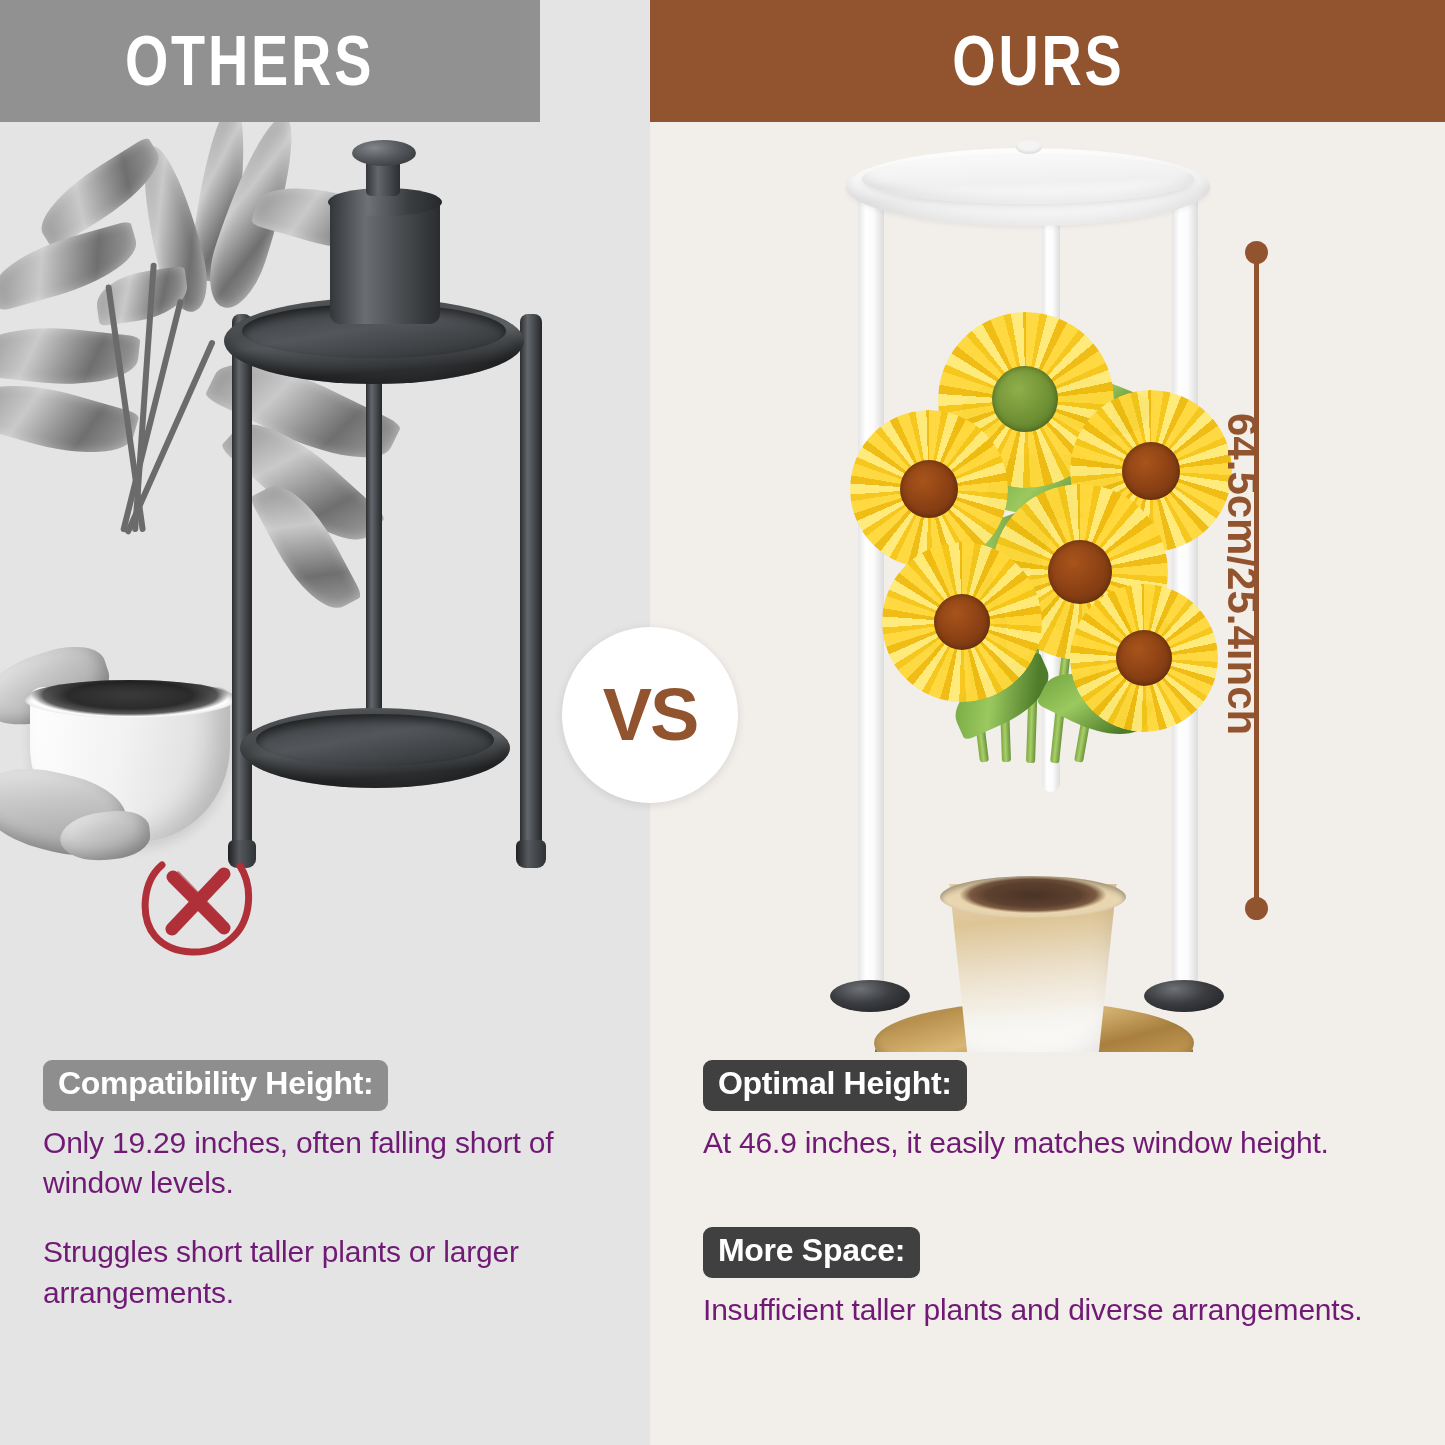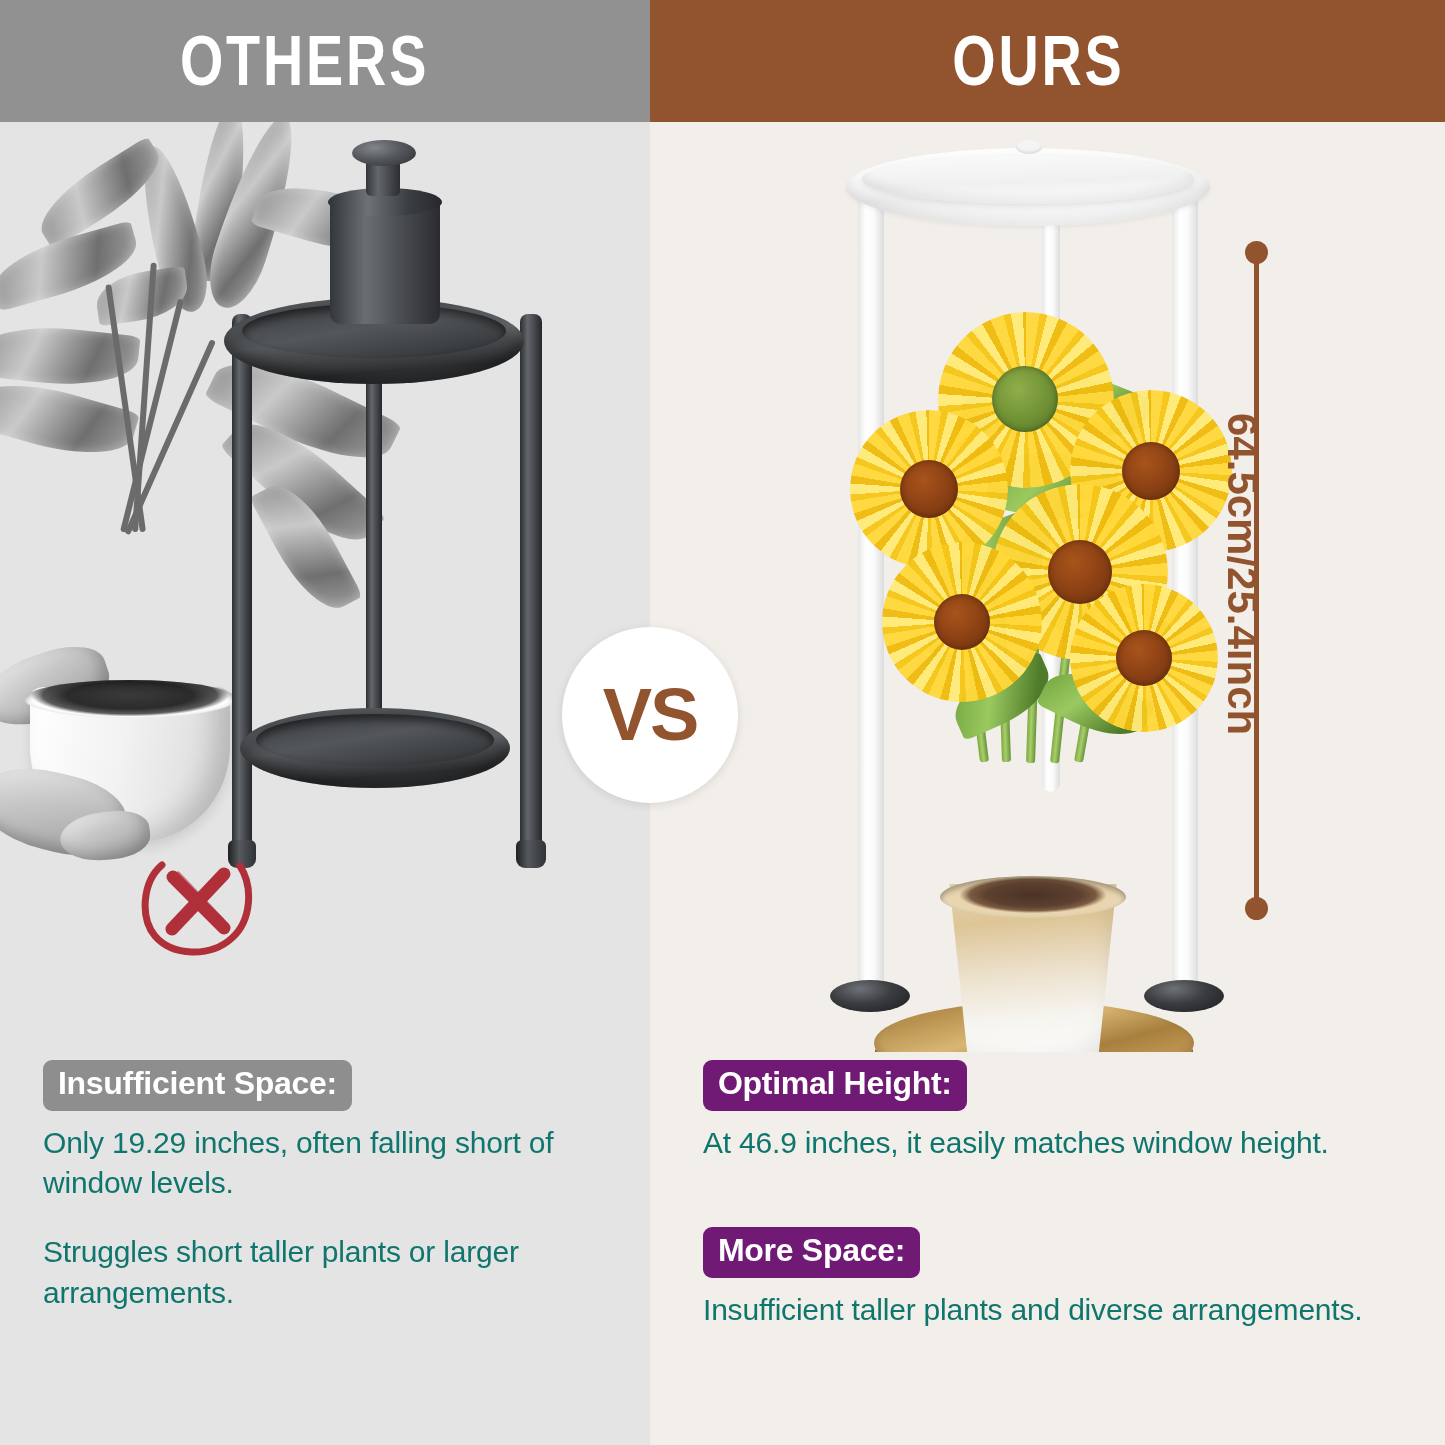--- a/index.html
+++ b/index.html
@@ -30,21 +30,21 @@
   
   .header {
     position: absolute;
     top: 0;
     height: 122px;
     display: flex;
     align-items: center;
     justify-content: center;
     overflow: hidden;
   }
-  .header.left  { left: 0;     width: 650px; background: #919191; }
+  .header.left  { left: 0;     width: 540px; background: #919191; }
   .header.right { left: 650px; width: 795px; background: #92542F; }
   .header-title {
     color: #ffffff;
     font-weight: 700;
     font-size: 60px;
     letter-spacing: 3px;
     line-height: 1;
     font-family: "Liberation Sans", sans-serif;
     transform: scaleY(1.18) scaleX(0.93);
   }
@@ -285,24 +285,24 @@
     display: inline-block;
     padding: 7px 15px 10px 15px;
     border-radius: 9px;
     color: #ffffff;
     font-size: 32px;
     font-weight: 700;
     line-height: 1.05;
     letter-spacing: -0.3px;
   }
   .tag.grey  { background: #8E8E8E; }
-  .tag.brown { background: #701a75; }
+  .tag.brown { background: #404040; }
   .desc {
     margin-top: 12px;
-    color: #0f766e;
+    color: #701a75;
     font-size: 30px;
     line-height: 1.36;
     letter-spacing: -0.2px;
     max-width: 600px;
   }
   .features.right .desc { max-width: 700px; }
 </style>
 </head>
 <body>
 
@@ -428,21 +428,21 @@
   <div id="dim-line"></div>
   <div id="dim-dot-bot" class="dim-dot"></div>
   <div id="dim-label">64.5cm/25.4inch</div>
 
   <div id="vs-badge">
     <span id="vs-text">VS</span>
   </div>
 
   <div class="features left">
     <div class="feature-block">
-      <span class="tag grey">Insufficient Space:</span>
+      <span class="tag grey">Compatibility Height:</span>
       <div class="desc">Only 19.29 inches, often falling short of window levels.</div>
     </div>
     <div class="feature-block" style="margin-top:28px;">
       <div class="desc">Struggles short taller plants or larger arrangements.</div>
     </div>
   </div>
 
   <div class="features right">
     <div class="feature-block">
       <span class="tag brown">Optimal Height:</span>

